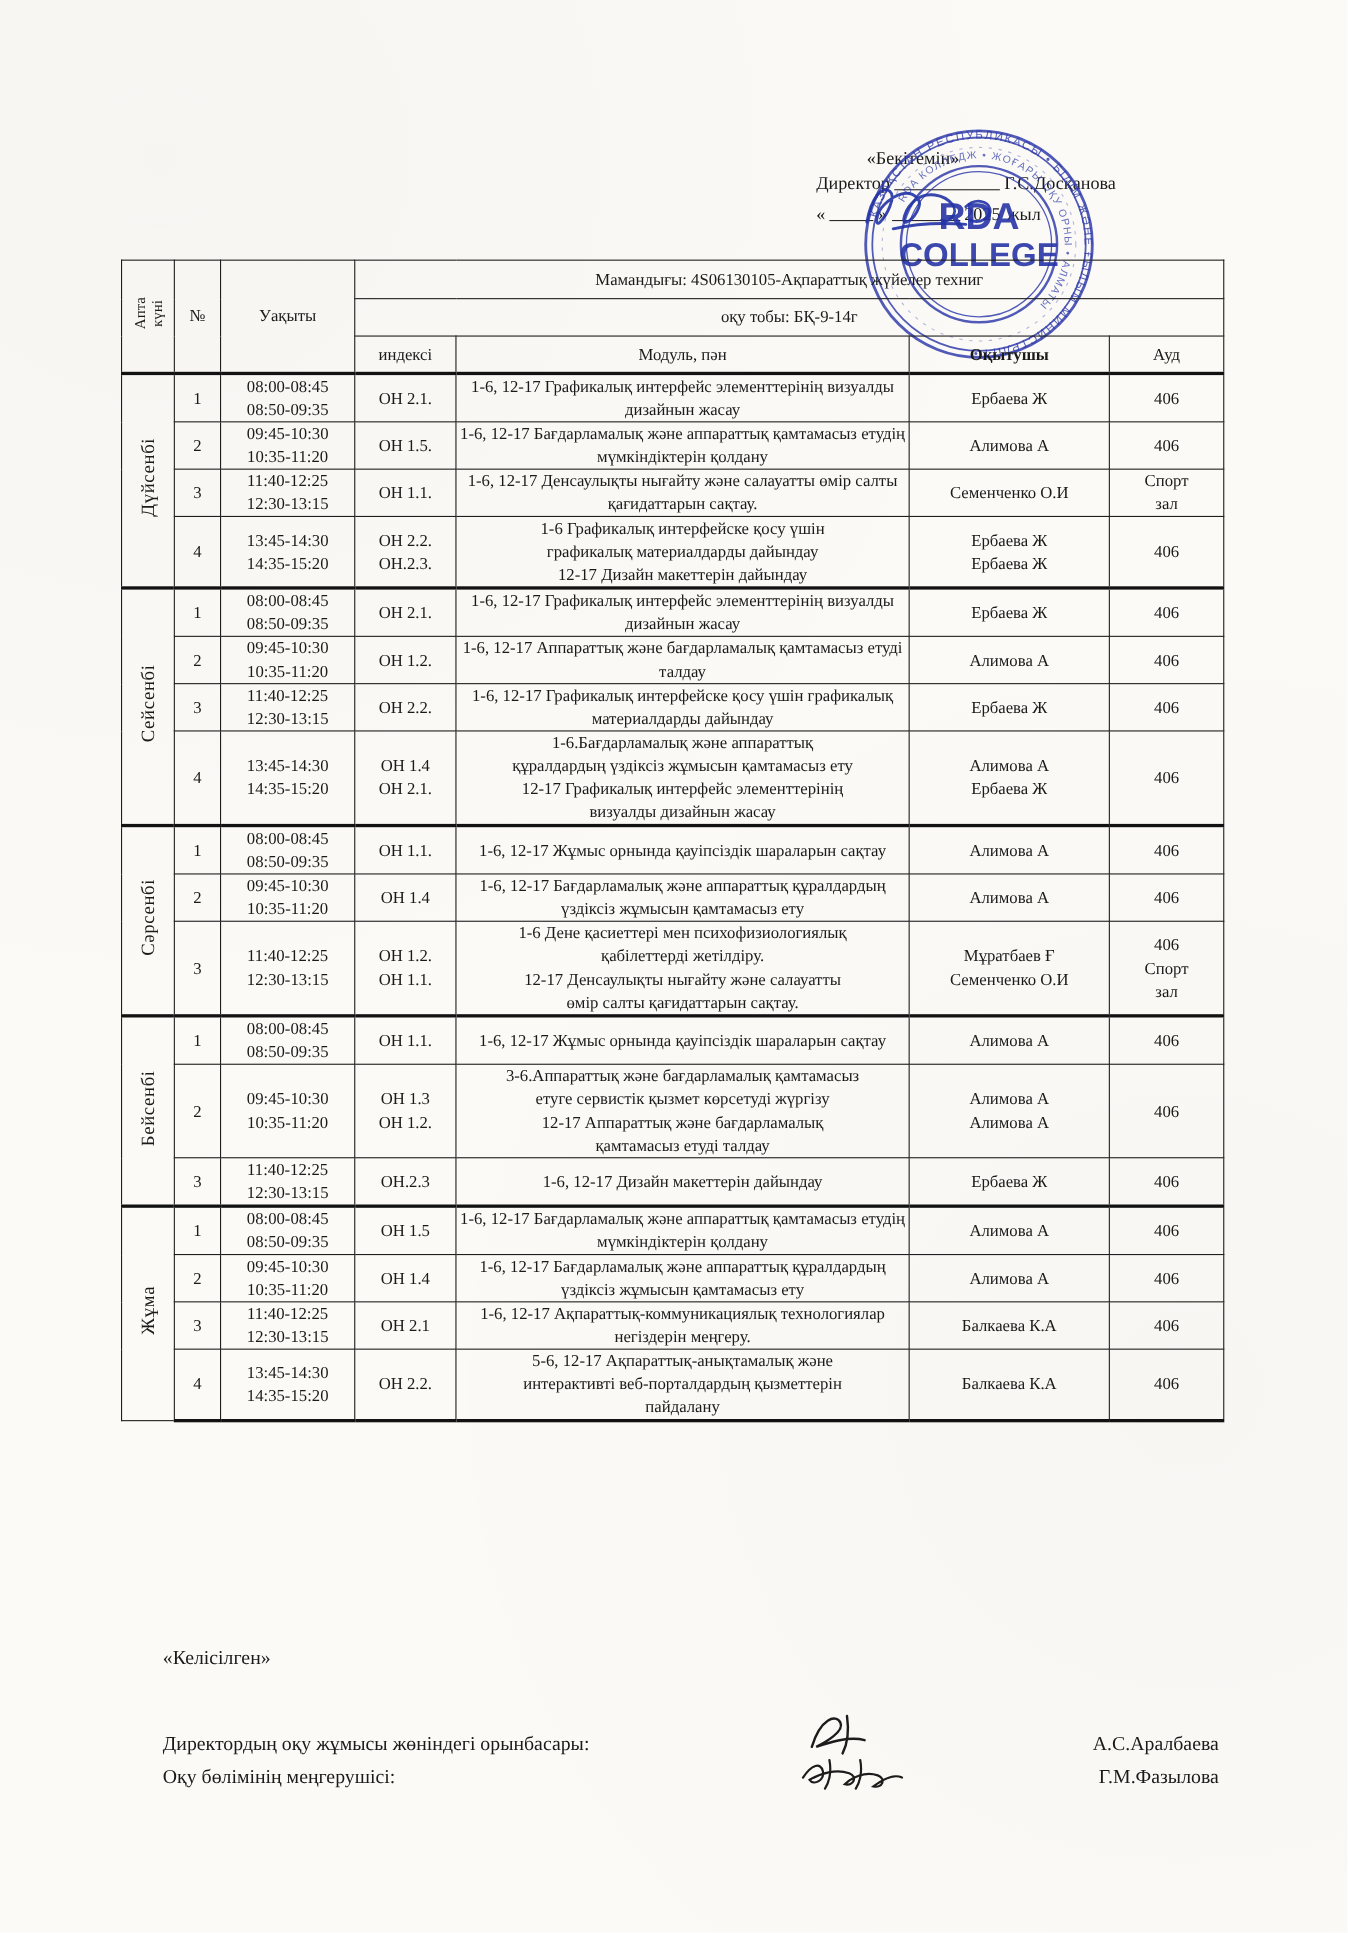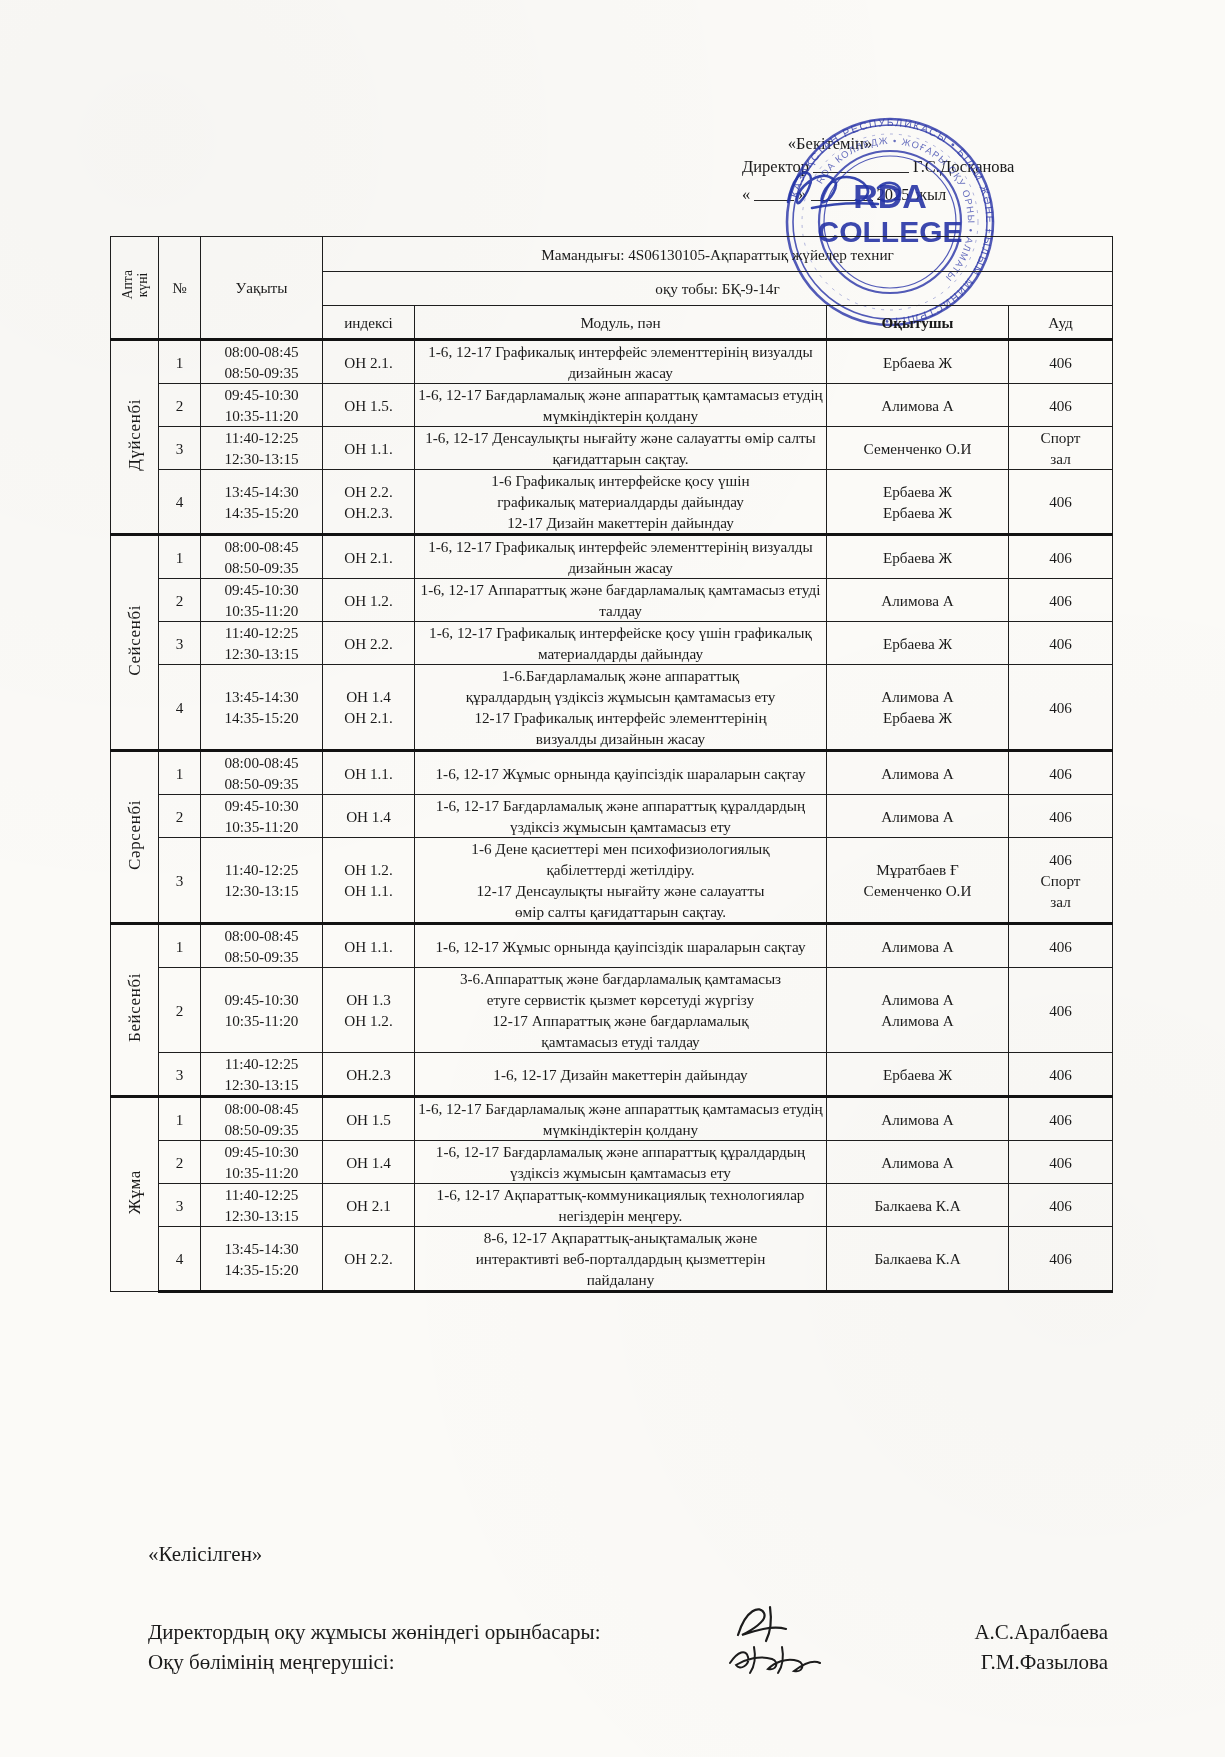--- a/index.html
+++ b/index.html
@@ -191,23 +191,22 @@
 
   tr.day-start > td { border-top: 3.4px solid #121212; }
   tr.day-end > td { border-bottom: 3.4px solid #121212; }
 
   
   .footer {
     position: absolute;
     left: 148px;
     top: 1492px;
     width: 960px;
-    font-size: 21px;
+    font-size: 18px;
     line-height: 30px;
-    margin-top: 47px;
   }
   .foot-agree { margin-bottom: 48px; }
   .foot-rows { position: relative; }
   .foot-line {
     display: flex;
     justify-content: space-between;
     white-space: nowrap;
   }
   .foot-left { width: 560px; }
   .foot-right { width: 230px; text-align: right; }
@@ -452,21 +451,21 @@
             <td class="time"><span>11:40-12:25</span><br><span>12:30-13:15</span></td>
             <td class="idx">ОН 2.1</td>
             <td class="mod">1-6, 12-17 Ақпараттық-коммуникациялық технологиялар негіздерін меңгеру.</td>
             <td class="teach">Балкаева К.А</td>
             <td class="room">406</td>
           </tr>
           <tr class="day-end">
             <td class="num">4</td>
             <td class="time"><span>13:45-14:30</span><br><span>14:35-15:20</span></td>
             <td class="idx">ОН 2.2.</td>
-            <td class="mod"><span>8-6, 12-17 Ақпараттық-анықтамалық және</span><br><span>интерактивті веб-порталдардың қызметтерін</span><br><span>пайдалану</span></td>
+            <td class="mod"><span>5-6, 12-17 Ақпараттық-анықтамалық және</span><br><span>интерактивті веб-порталдардың қызметтерін</span><br><span>пайдалану</span></td>
             <td class="teach">Балкаева К.А</td>
             <td class="room">406</td>
           </tr>
         </tbody>
     </table>
   </div>
 
   <div class="footer">
     <div class="foot-agree">«Келісілген»</div>
     <div class="foot-rows">

